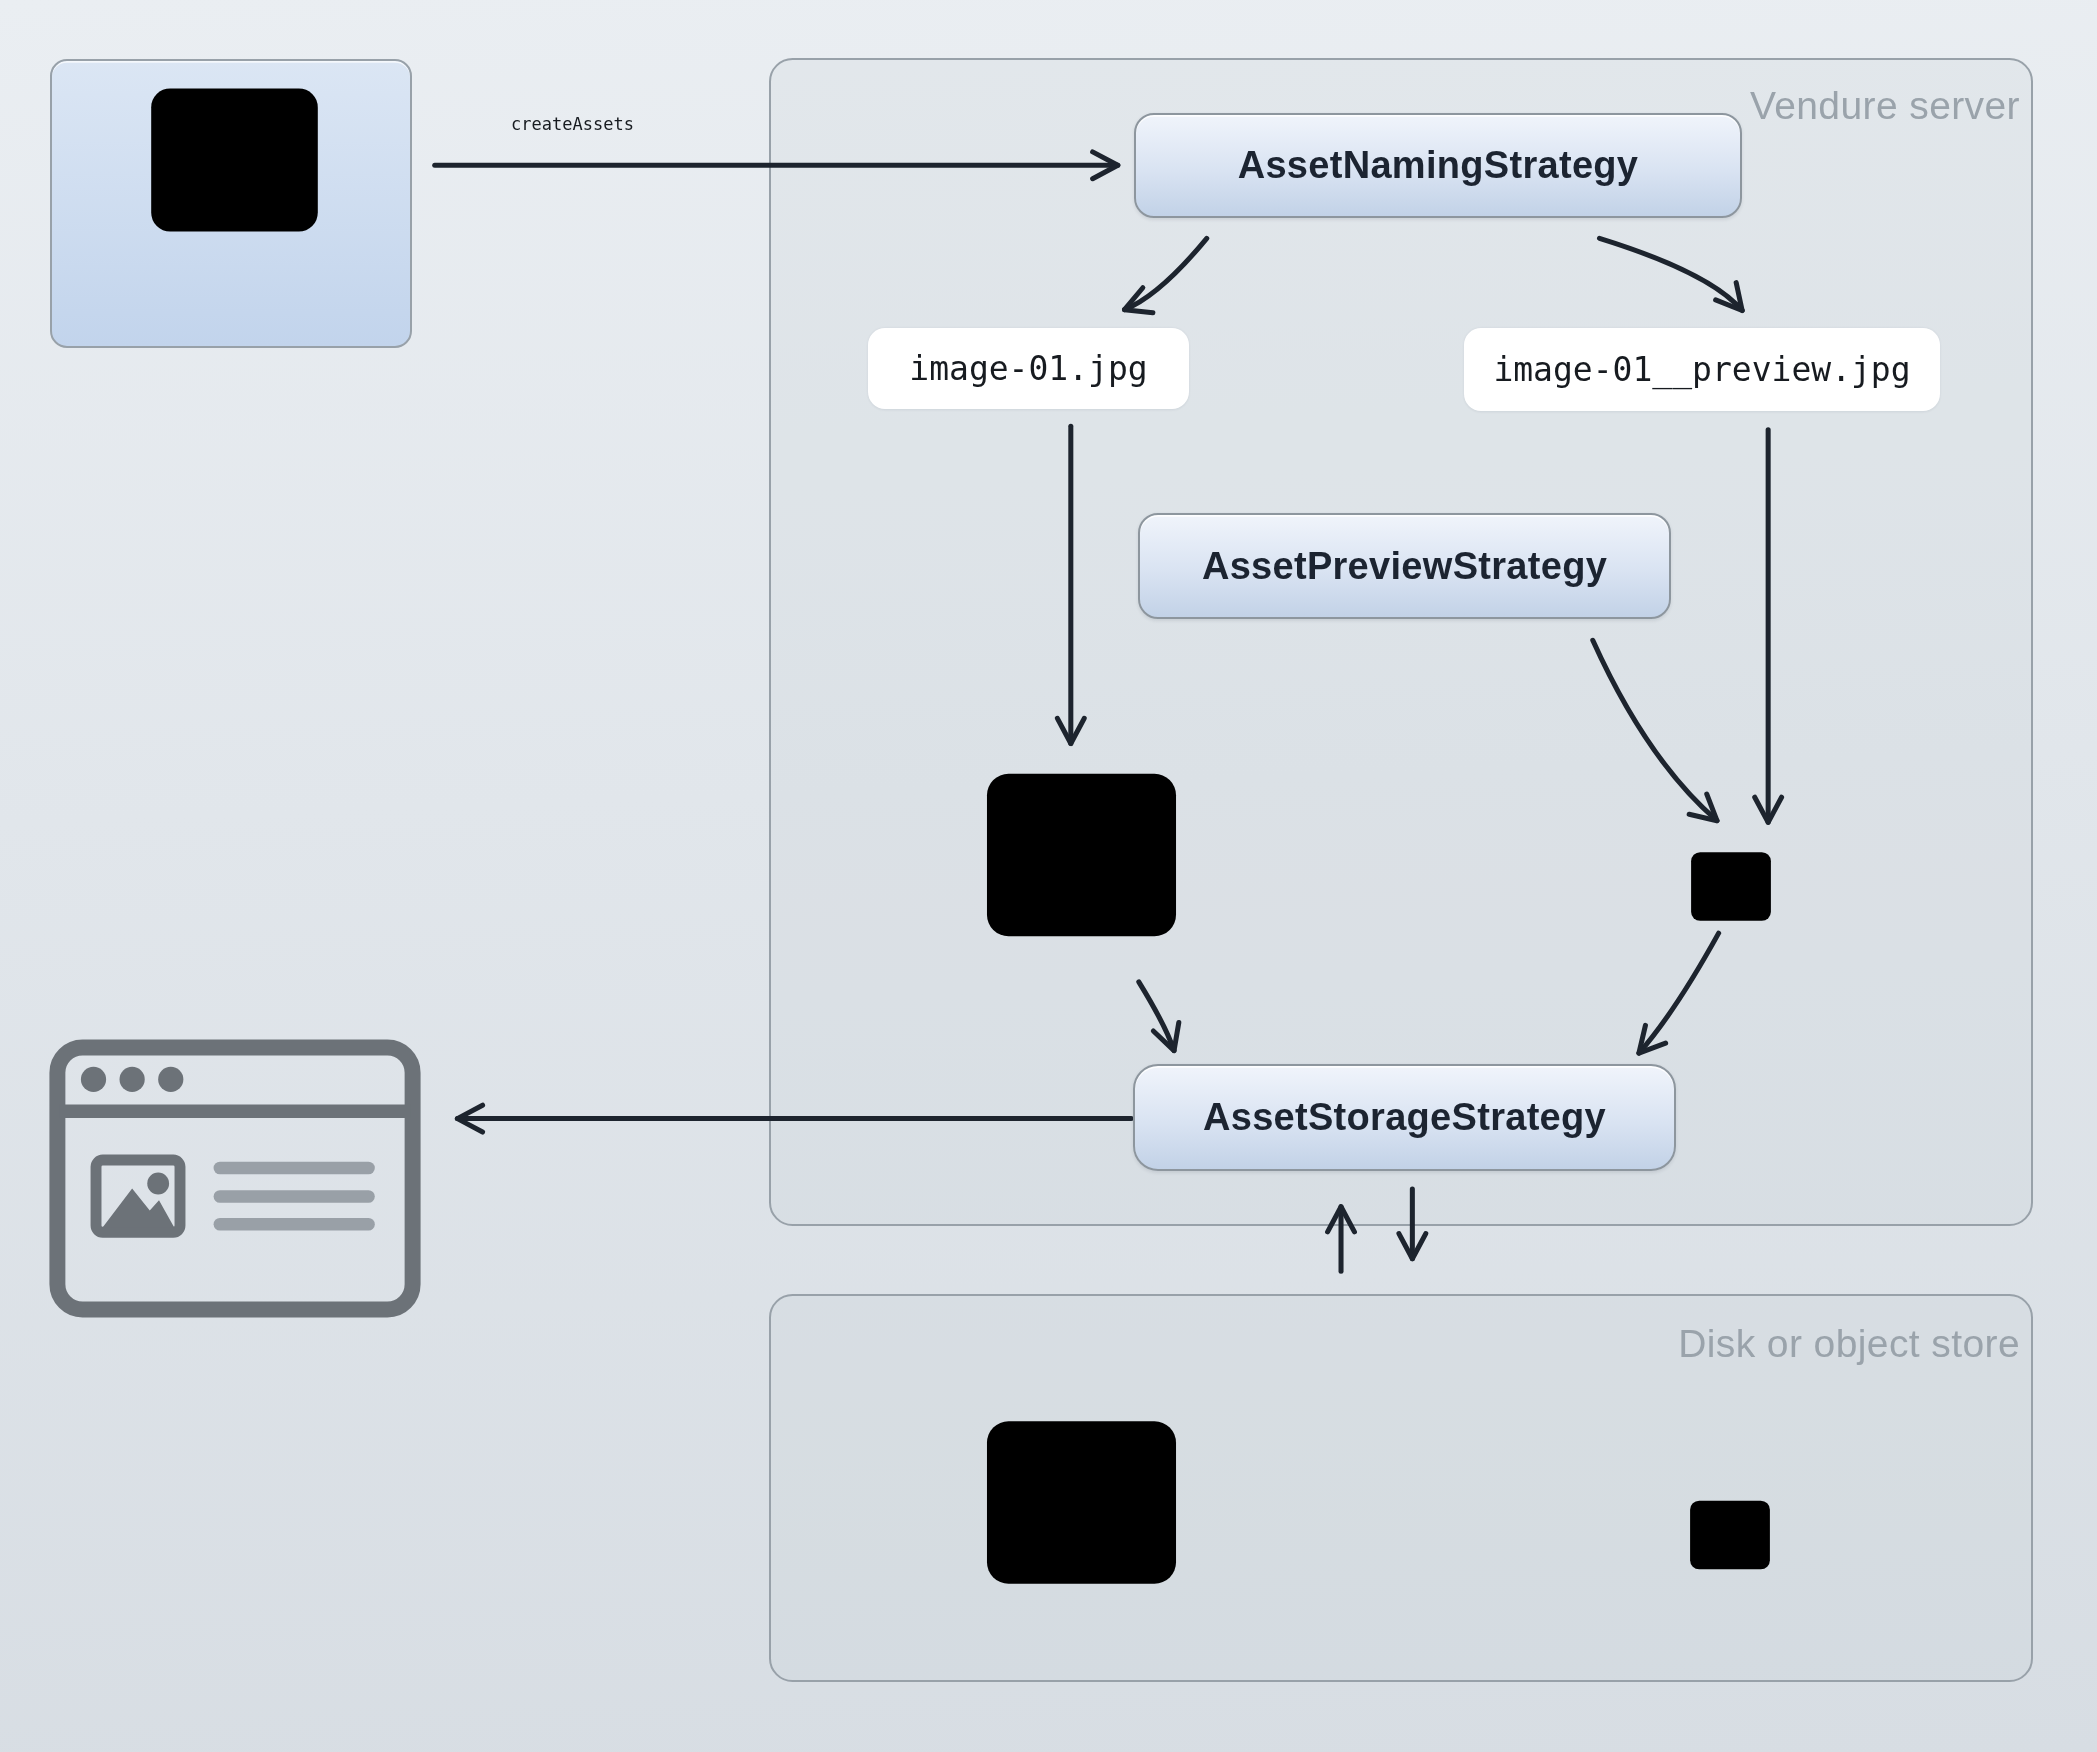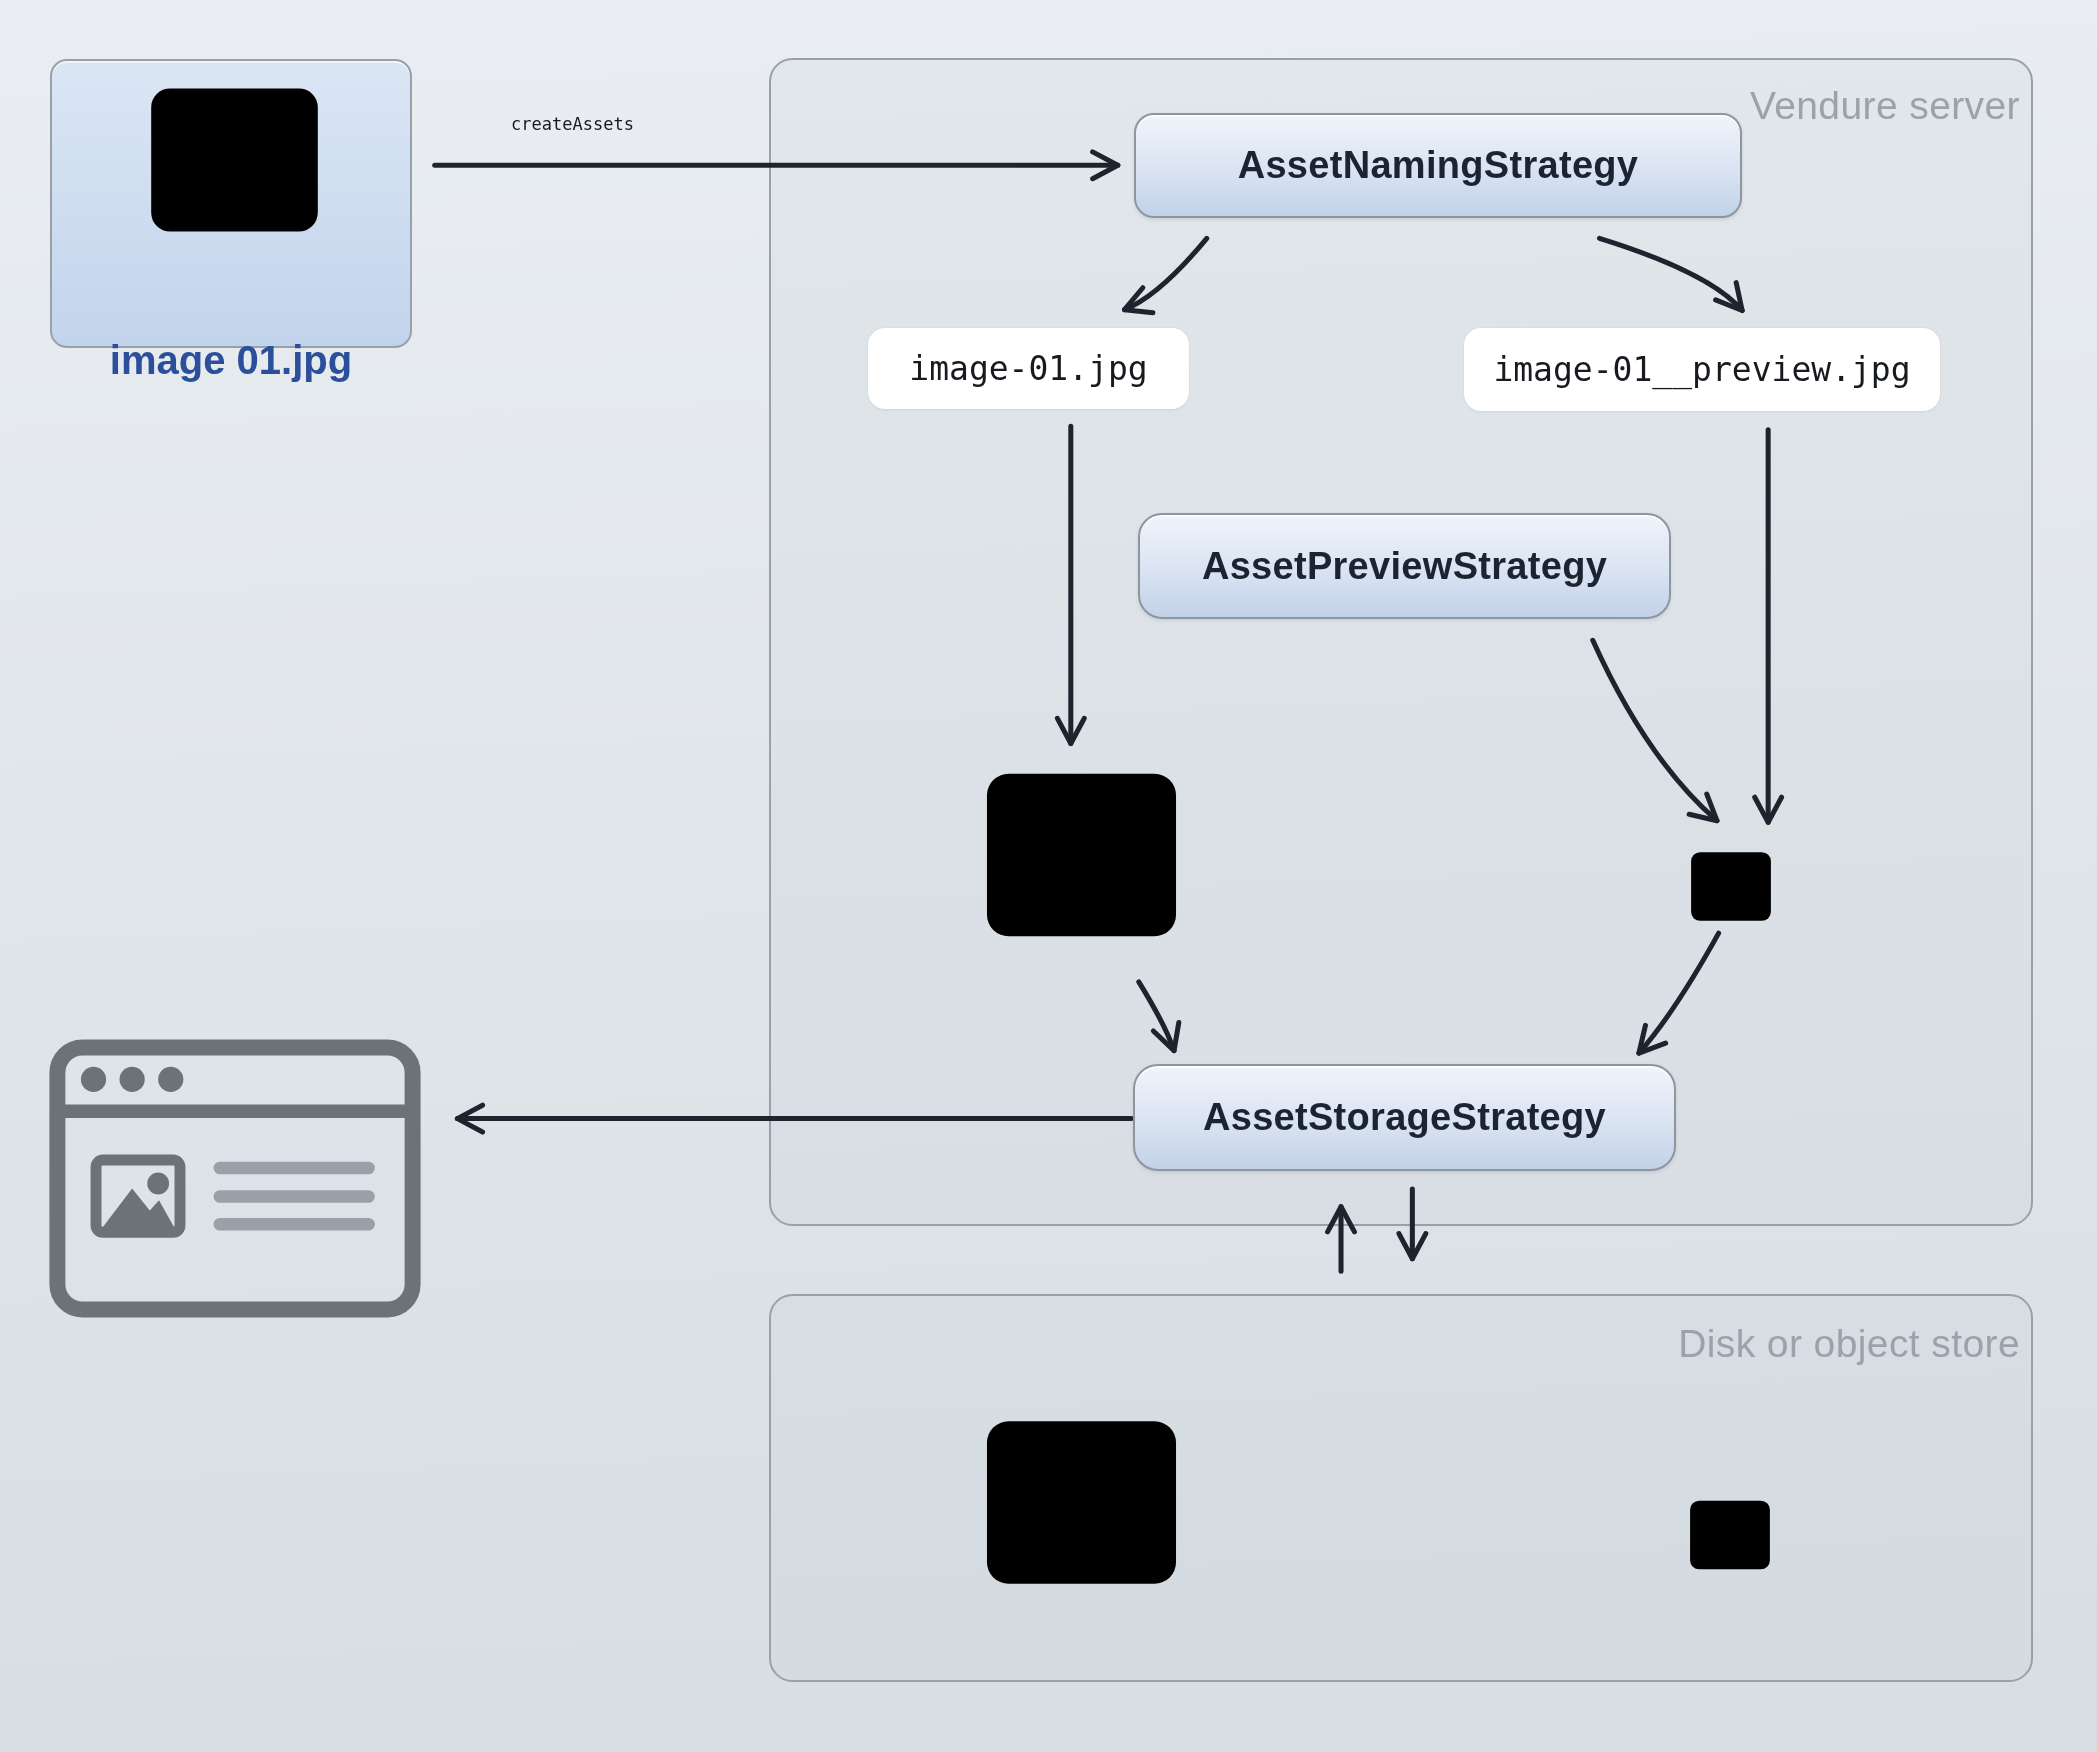--- a/index.html
+++ b/index.html
@@ -102,32 +102,31 @@
     <path class="a" d="M2048,1112 Q1996,1206 1953,1255" marker-end="url(#vhead)"></path>
     <path class="a" d="M1348,1333 L545,1333" marker-end="url(#vhead)"></path>
     <path class="a" d="M1598,1515 L1598,1438" marker-end="url(#vhead)"></path>
     <path class="a" d="M1683,1417 L1683,1500" marker-end="url(#vhead)"></path>
   </svg>
 
   <div class="file-box">
     <svg class="icon img-icon" style="left:94px;top:22.7px;" width="177" height="152" viewBox="0 0 120 104">
       <use href="#img-glyph"></use>
     </svg>
-    <div class="file-name">image 01.jpg</div>
   </div>
 
   <div class="call-label">createAssets</div>
 
   <div class="node-box" style="left:1134px;top:113px;width:608px;height:105px;">AssetNamingStrategy</div>
 
   <div class="mono-label" style="left:868px;top:328px;width:321px;height:81px;">image-01.jpg</div>
 
   <div class="mono-label" style="left:1464px;top:328px;width:476px;height:83px;">image-01__preview.jpg</div>
 
-  <div class="node-box" style="left:1138px;top:513px;width:533px;height:106px;border-radius:24px;">AssetPreviewStrategy</div>
+  <div class="node-box" style="left:1138px;top:513px;width:533px;height:106px;">AssetPreviewStrategy</div>
 
   <div class="node-box" style="left:1133px;top:1064px;width:543px;height:107px;border-radius:25px;">AssetStorageStrategy</div>
 
   <svg class="icon img-icon" style="left:982px;top:768px;" width="199" height="174" viewBox="0 0 120 104">
     <use href="#img-glyph"></use>
   </svg>
   <svg class="icon img-icon" style="left:1689px;top:850px;" width="84" height="73" viewBox="0 0 120 104">
     <use href="#img-glyph"></use>
   </svg>
 

